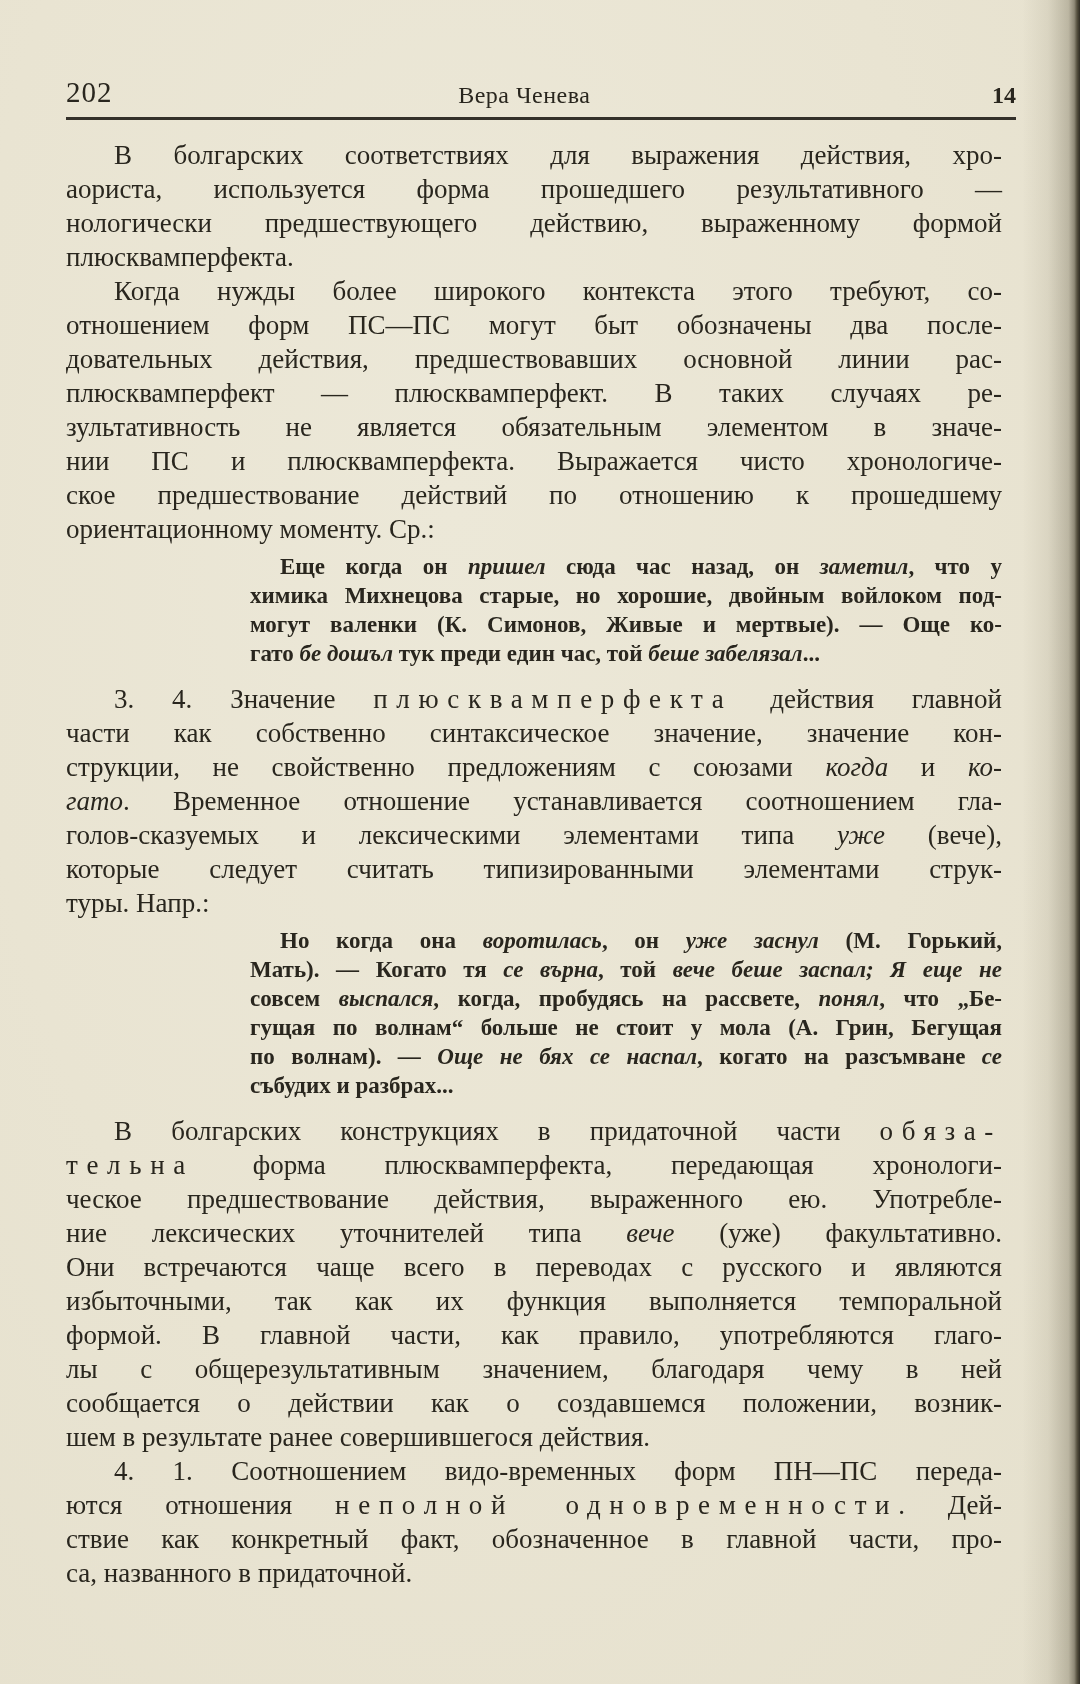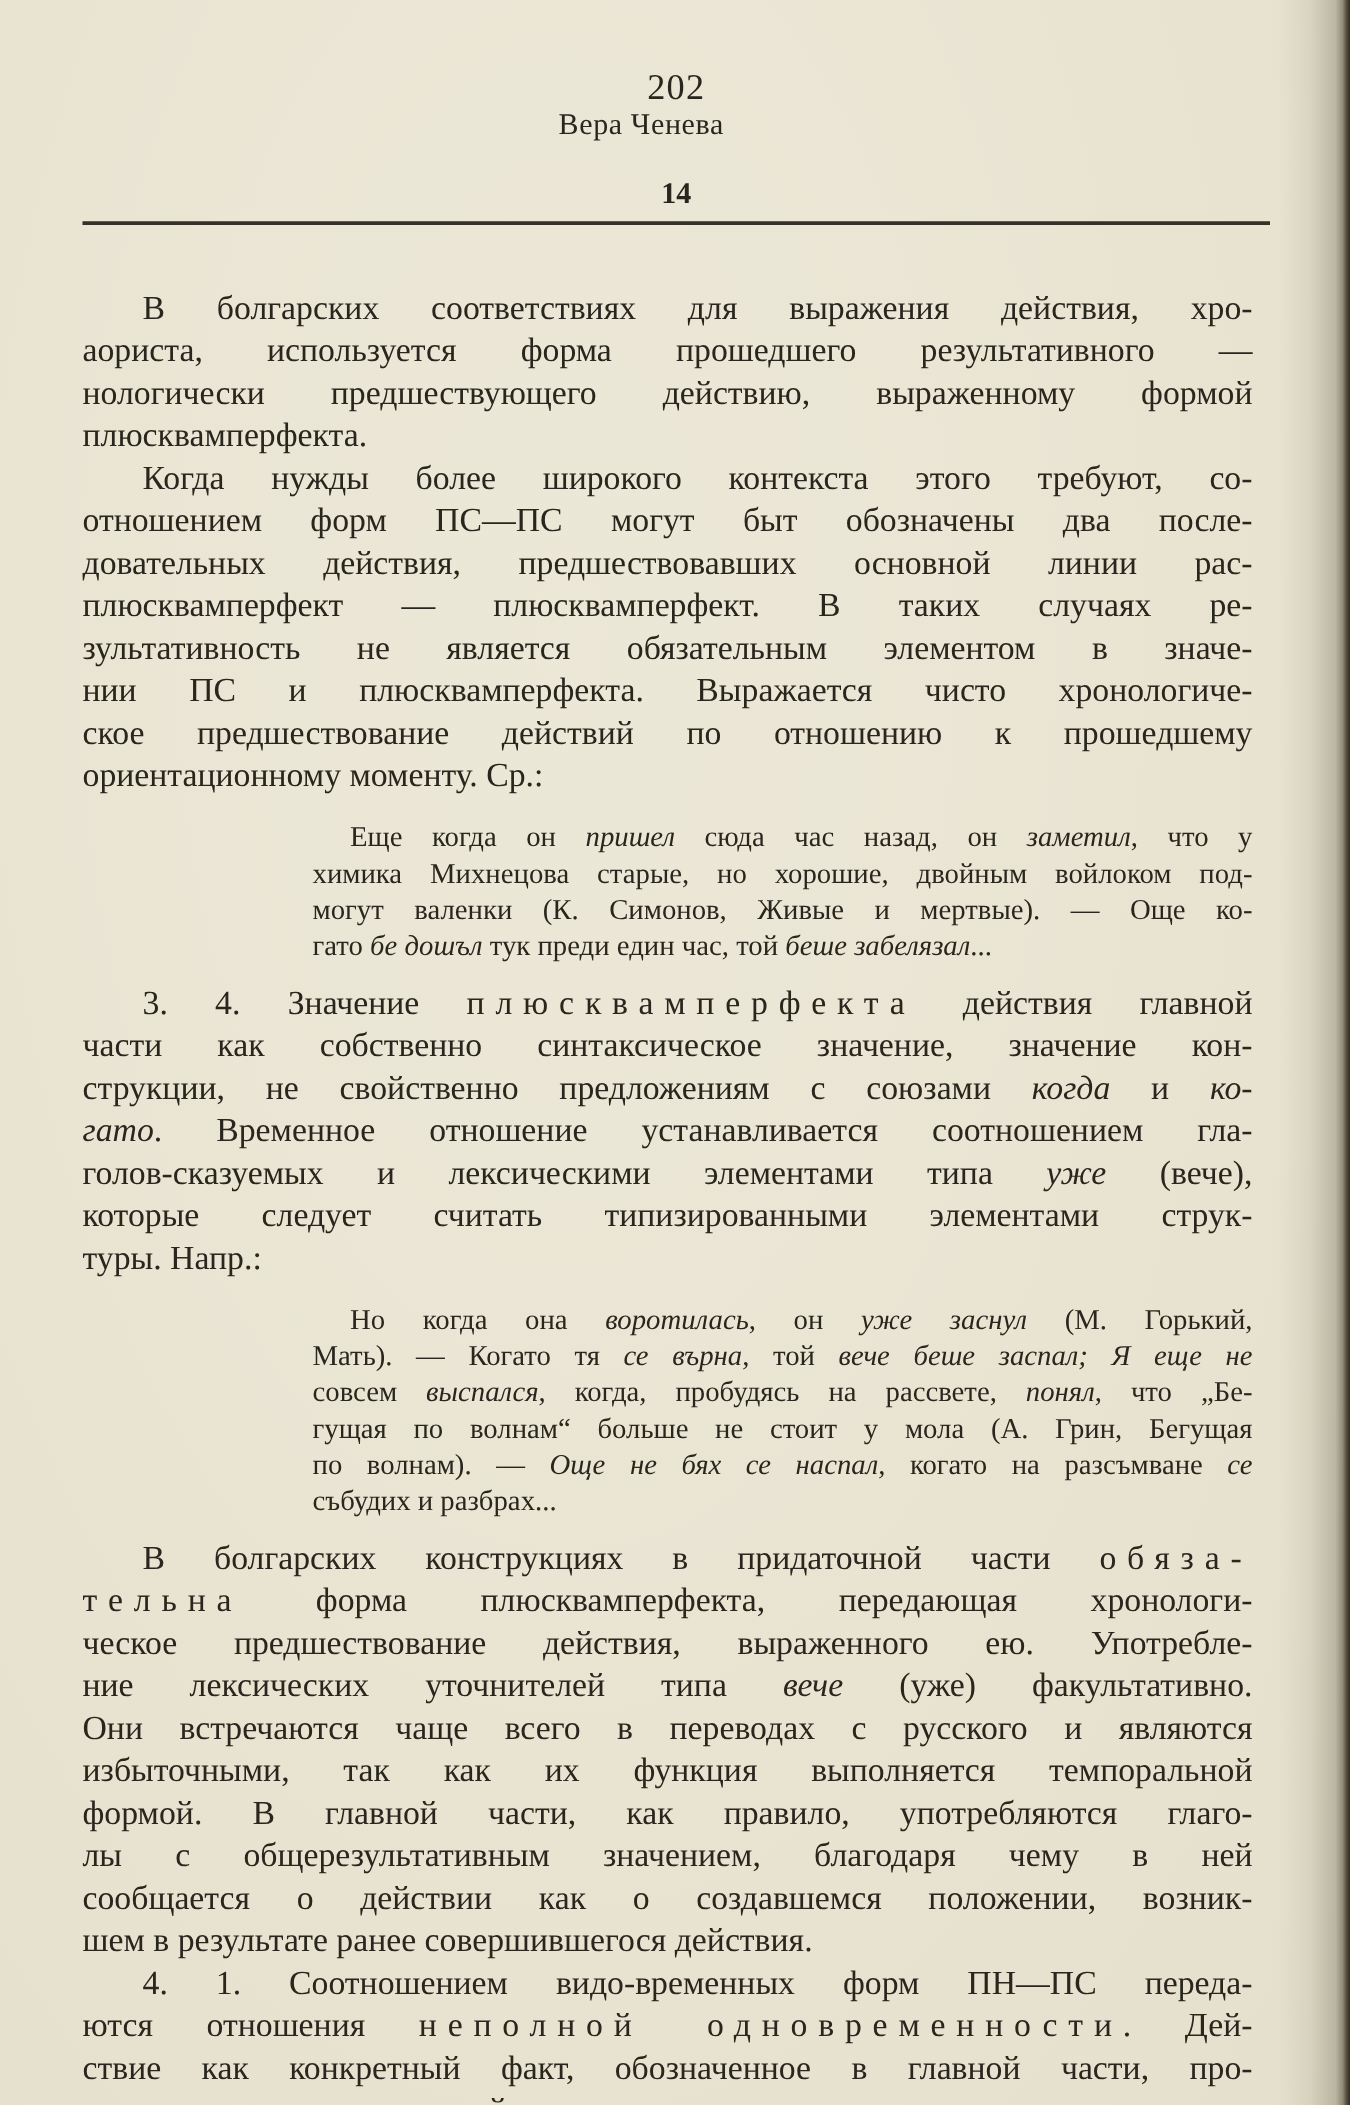--- a/index.html
+++ b/index.html
@@ -21,36 +21,35 @@
       rgba(96,88,62,0.10) 45%,
       rgba(86,79,56,0.30) 80%,
       rgba(72,66,48,0.55) 90%,
       #55503f 95%,
       #2e2b22 100%);
     pointer-events: none;
   }
   .header {
     display: flex;
     justify-content: space-between;
-    align-items: center;
+    align-items: flex-end;
     padding: 54px 64px 0 66px;
-    flex-direction: column;
   }
   .page-num-left  { font-size: 29px; letter-spacing: 1px; }
   .running-title  { font-size: 24px; letter-spacing: 0.5px; transform: translateX(-28px); }
   .page-num-right { font-size: 24px; font-weight: bold; margin-top: 28px; }
   .header-rule {
     margin: 8px 64px 0 66px;
     border: none;
     border-top: 3px solid #34312a;
     height: 0;
   }
-  .content { padding: 49px 78px 0 66px; }
+  .content { padding: 18px 78px 0 66px; }
   .block { margin: 0; }
-  .block.quote { margin: 18px 0 14px 184px; }
+  .block.quote { margin: 6px 0 14px 184px; font-weight: bold; }
   .line {
     text-align: justify;
     text-align-last: justify;
     white-space: normal;
   }
   .paragraph .line { font-size: 27px; line-height: 34px; }
   .quote .line     { font-size: 23px; line-height: 29px; }
   .paragraph .line.first { text-indent: 48px; }
   .quote .line.first     { text-indent: 30px; }
   .line.last { text-align-last: left; }

